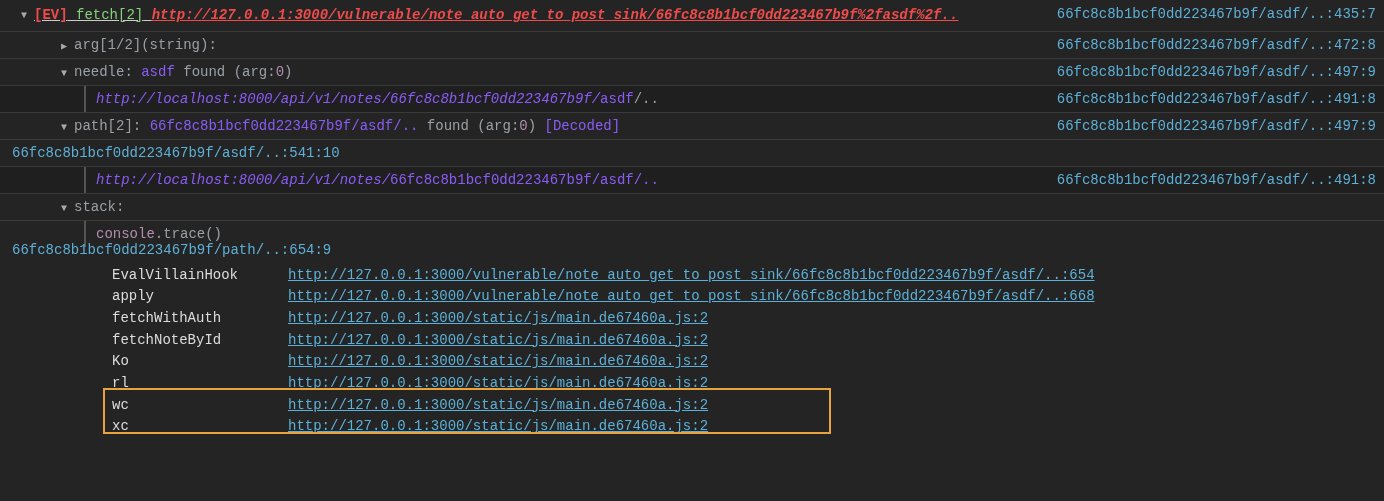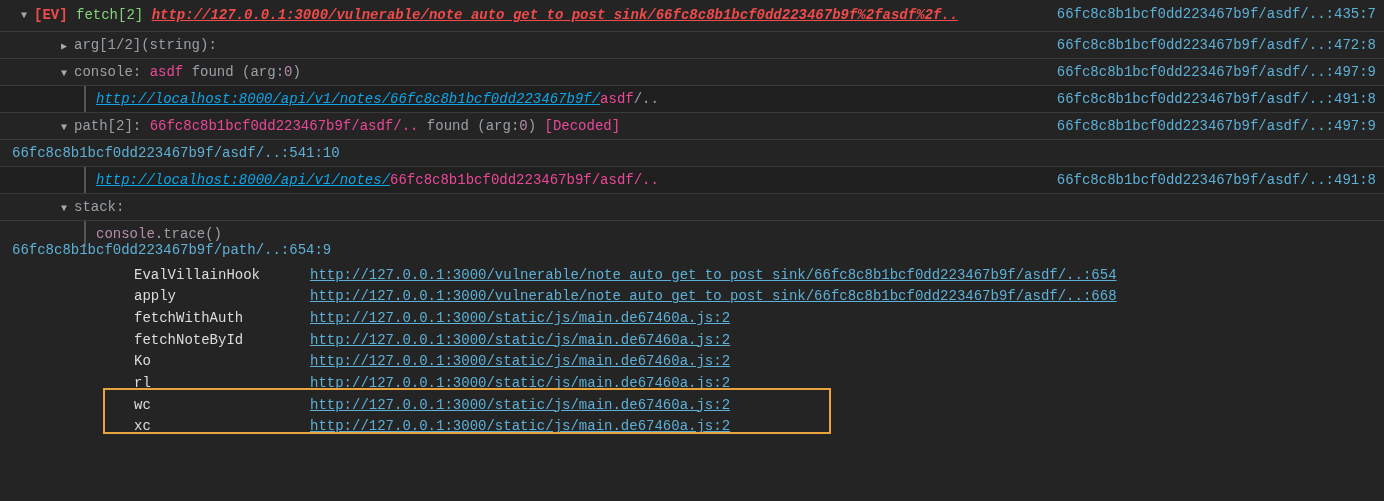--- a/index.html
+++ b/index.html
@@ -47,33 +47,32 @@
     width: 2px;
     background: #555;
     align-self: stretch;
     margin: -5px 10px -5px 0;
     flex-shrink: 0;
   }
   .red { color: #ef4b4b; font-weight: bold; }
   .redlink { color: #ef4b4b; font-weight: bold; text-decoration: underline; font-style: italic; }
   .tag { color: #87d37c; }
   .muted { color: #9aa0a6; }
-  .teal { color: #ec4899; margin-top: 20px; }
-  .wlink { color: #0ea5e9; text-decoration: underline; font-style: italic; }
+  .teal { color: #8b5cf6; margin-top: 20px; }
+  .wlink { color: #8b5cf6; font-style: italic; }
   .purple { color: #b48ead; }
-  .header-wrap { line-height: 1.4; }
+  .header-wrap { line-height: 1.4; text-decoration: underline; }
   .stack-table {
     padding-left: 112px;
     padding-top: 2px;
     padding-bottom: 4px;
   }
   .stack-table .srow {
     display: flex;
     line-height: 1.55;
-    margin-left: 22px;
   }
   .fn {
     width: 176px;
     color: #ddd;
     white-space: nowrap;
   }
   .floc { color: #5db0d7; text-decoration: underline; }
   .hl-box {
     position: absolute;
     border: 2px solid #e8a33d;
@@ -105,21 +104,21 @@
         <span class="ind" style="width: 58px;"></span>
         <span class="tri closed"></span>
         <span class="content"><span class="muted">arg[1/2](string):</span></span>
       </div>
       <span class="right">66fc8c8b1bcf0dd223467b9f/asdf/..:472:8</span>
     </div>
     <div class="row">
       <div class="left">
         <span class="ind" style="width: 58px;"></span>
         <span class="tri open"></span>
-        <span class="content"><span class="muted">console: </span><span class="teal">asdf</span><span class="muted"> found (arg:</span><span class="purple">0</span><span class="muted">)</span></span>
+        <span class="content"><span class="muted">needle: </span><span class="teal">asdf</span><span class="muted"> found (arg:</span><span class="purple">0</span><span class="muted">)</span></span>
       </div>
       <span class="right">66fc8c8b1bcf0dd223467b9f/asdf/..:497:9</span>
     </div>
     <div class="row dark">
       <div class="left">
         <span class="ind" style="width: 84px;"></span>
         <span class="vbar"></span>
         <span class="content"><span class="wlink">http://localhost:8000/api/v1/notes/66fc8c8b1bcf0dd223467b9f/</span><span class="teal">asdf</span><span class="muted">/..</span></span>
       </div>
       <span class="right">66fc8c8b1bcf0dd223467b9f/asdf/..:491:8</span>

